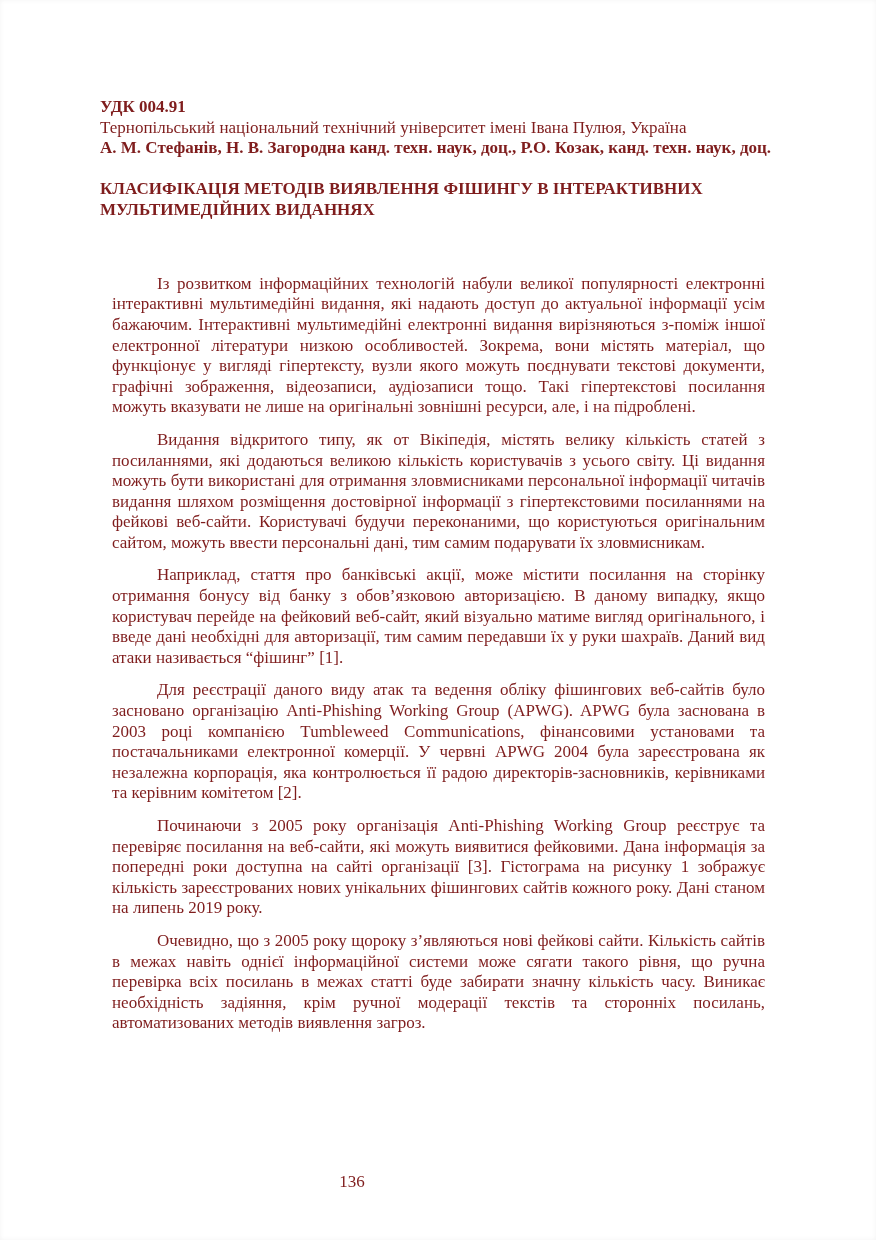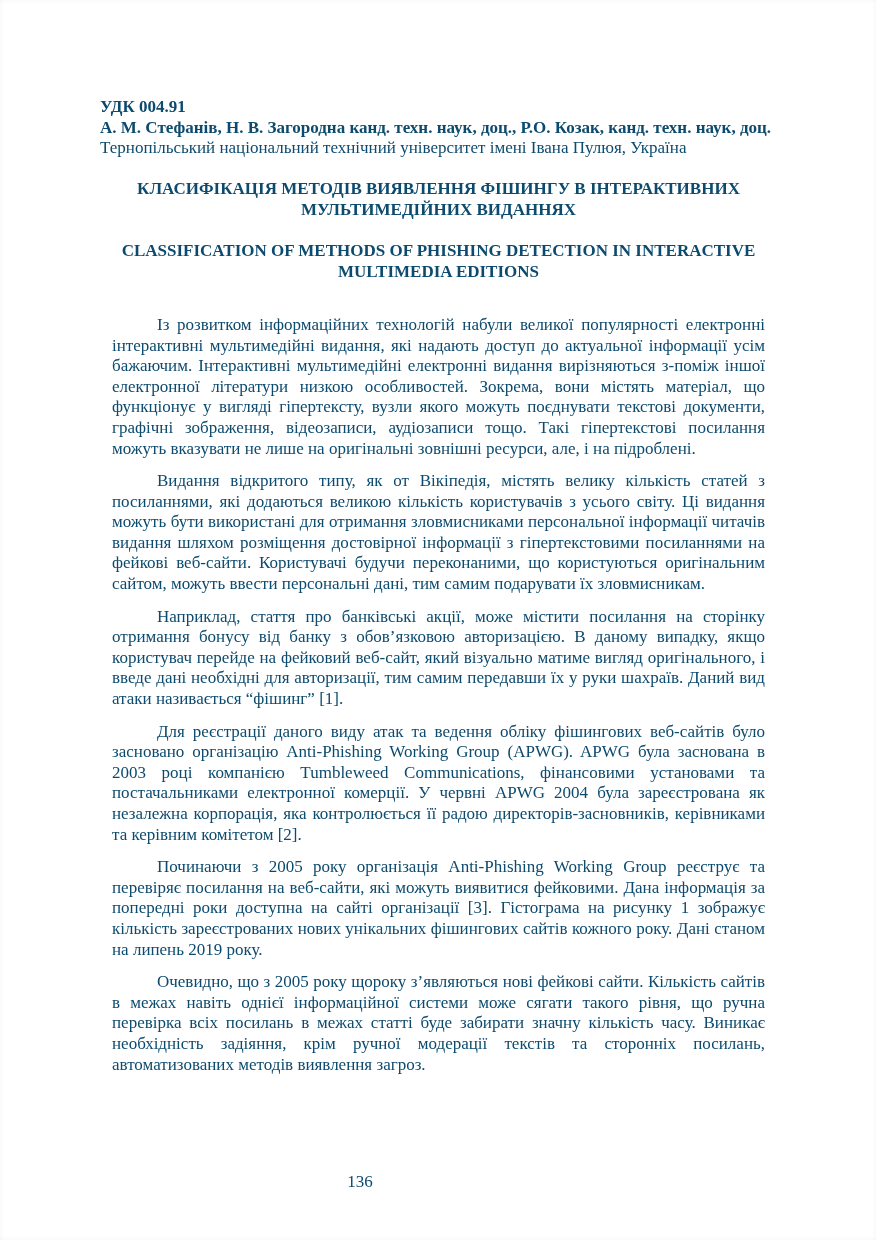--- a/index.html
+++ b/index.html
@@ -10,65 +10,64 @@
   .page {
     position: relative;
     width: 876px;
     height: 1240px;
     background: #ffffff;
     box-sizing: border-box;
     padding: 97px 99px 0 100px;
     font-family: "Liberation Serif", "DejaVu Serif", serif;
     font-size: 17px;
     line-height: 20.6px;
-    color: #0c4a6e;
+    color: #7f1d1d;
     box-shadow: inset 0 0 5px rgba(0,0,0,0.05);
     overflow: hidden;
   }
   .hdr-line {
     margin: 0;
     text-align: left;
   }
   .bold { font-weight: bold; }
   .spacer { height: 20.6px; }
   .title-center {
     margin: 0;
-    text-align: center;
+    text-align: left;
     font-weight: bold;
   }
   .body-par {
     margin: 12px;
     text-align: justify;
     text-indent: 45px;
   }
   .page-number {
     position: absolute;
     top: 1172px;
-    left: 12px;
+    left: 4px;
     width: 696px;
     text-align: center;
     font-weight: normal;
   }
 </style>
 </head>
 <body>
 
 <div class="page">
 
   <p class="hdr-line bold">УДК 004.91</p>
+  <p class="hdr-line">Тернопільський національний технічний університет імені Івана Пулюя, Україна</p>
   <p class="hdr-line bold">А. М. Стефанів, Н. В. Загородна канд. техн. наук, доц., Р.О. Козак, канд. техн. наук, доц.</p>
-  <p class="hdr-line">Тернопільський національний технічний університет імені Івана Пулюя, Україна</p>
 
   <div class="spacer"></div>
 
   <p class="title-center">КЛАСИФІКАЦІЯ МЕТОДІВ ВИЯВЛЕННЯ ФІШИНГУ В ІНТЕРАКТИВНИХ МУЛЬТИМЕДІЙНИХ ВИДАННЯХ</p>
 
   <div class="spacer"></div>
 
-  <p class="title-center">CLASSIFICATION OF METHODS OF PHISHING DETECTION  IN INTERACTIVE MULTIMEDIA EDITIONS</p>
 
   <div class="spacer"></div>
 
   <p class="body-par">Із розвитком інформаційних технологій набули великої популярності електронні інтерактивні мультимедійні видання, які надають доступ до актуальної інформації усім бажаючим. Інтерактивні мультимедійні електронні видання вирізняються з-поміж іншої електронної літератури низкою особливостей. Зокрема, вони містять матеріал, що функціонує у вигляді гіпертексту, вузли якого можуть поєднувати текстові документи, графічні зображення, відеозаписи, аудіозаписи тощо. Такі гіпертекстові посилання можуть вказувати не лише на оригінальні зовнішні ресурси, але, і на підроблені.</p>
   <p class="body-par">Видання відкритого типу, як от Вікіпедія, містять велику кількість статей з посиланнями, які додаються великою кількість користувачів з усього світу. Ці видання можуть бути використані для отримання зловмисниками персональної інформації читачів видання шляхом розміщення достовірної інформації з гіпертекстовими посиланнями на фейкові веб-сайти. Користувачі будучи переконаними, що користуються оригінальним сайтом, можуть ввести персональні дані, тим самим подарувати їх зловмисникам.</p>
   <p class="body-par">Наприклад, стаття про банківські акції, може містити посилання на сторінку отримання бонусу від банку з обов’язковою авторизацією. В даному випадку, якщо користувач перейде на фейковий веб-сайт, який візуально матиме вигляд оригінального, і введе дані необхідні для авторизації, тим самим передавши їх у руки шахраїв. Даний вид атаки називається “фішинг” [1].</p>
   <p class="body-par">Для реєстрації даного виду атак та ведення обліку фішингових веб-сайтів було засновано організацію Anti-Phishing Working Group (APWG).  APWG була заснована в 2003 році  компанією Tumbleweed Communications, фінансовими установами та постачальниками електронної комерції. У червні APWG 2004 була зареєстрована як незалежна корпорація, яка контролюється її радою директорів-засновників, керівниками та керівним комітетом [2].</p>
   <p class="body-par">Починаючи з 2005 року організація Anti-Phishing Working Group реєструє та перевіряє посилання на веб-сайти, які можуть виявитися фейковими. Дана інформація за попередні роки доступна на сайті організації [3]. Гістограма на рисунку 1 зображує кількість зареєстрованих нових унікальних фішингових сайтів кожного року. Дані станом на липень 2019 року.</p>
   <p class="body-par">Очевидно, що з 2005 року щороку з’являються нові фейкові сайти. Кількість сайтів в межах навіть однієї інформаційної системи може сягати такого рівня, що ручна перевірка всіх посилань в межах статті буде забирати значну кількість часу. Виникає необхідність задіяння, крім ручної модерації текстів та сторонніх посилань, автоматизованих методів виявлення загроз.</p>
 

